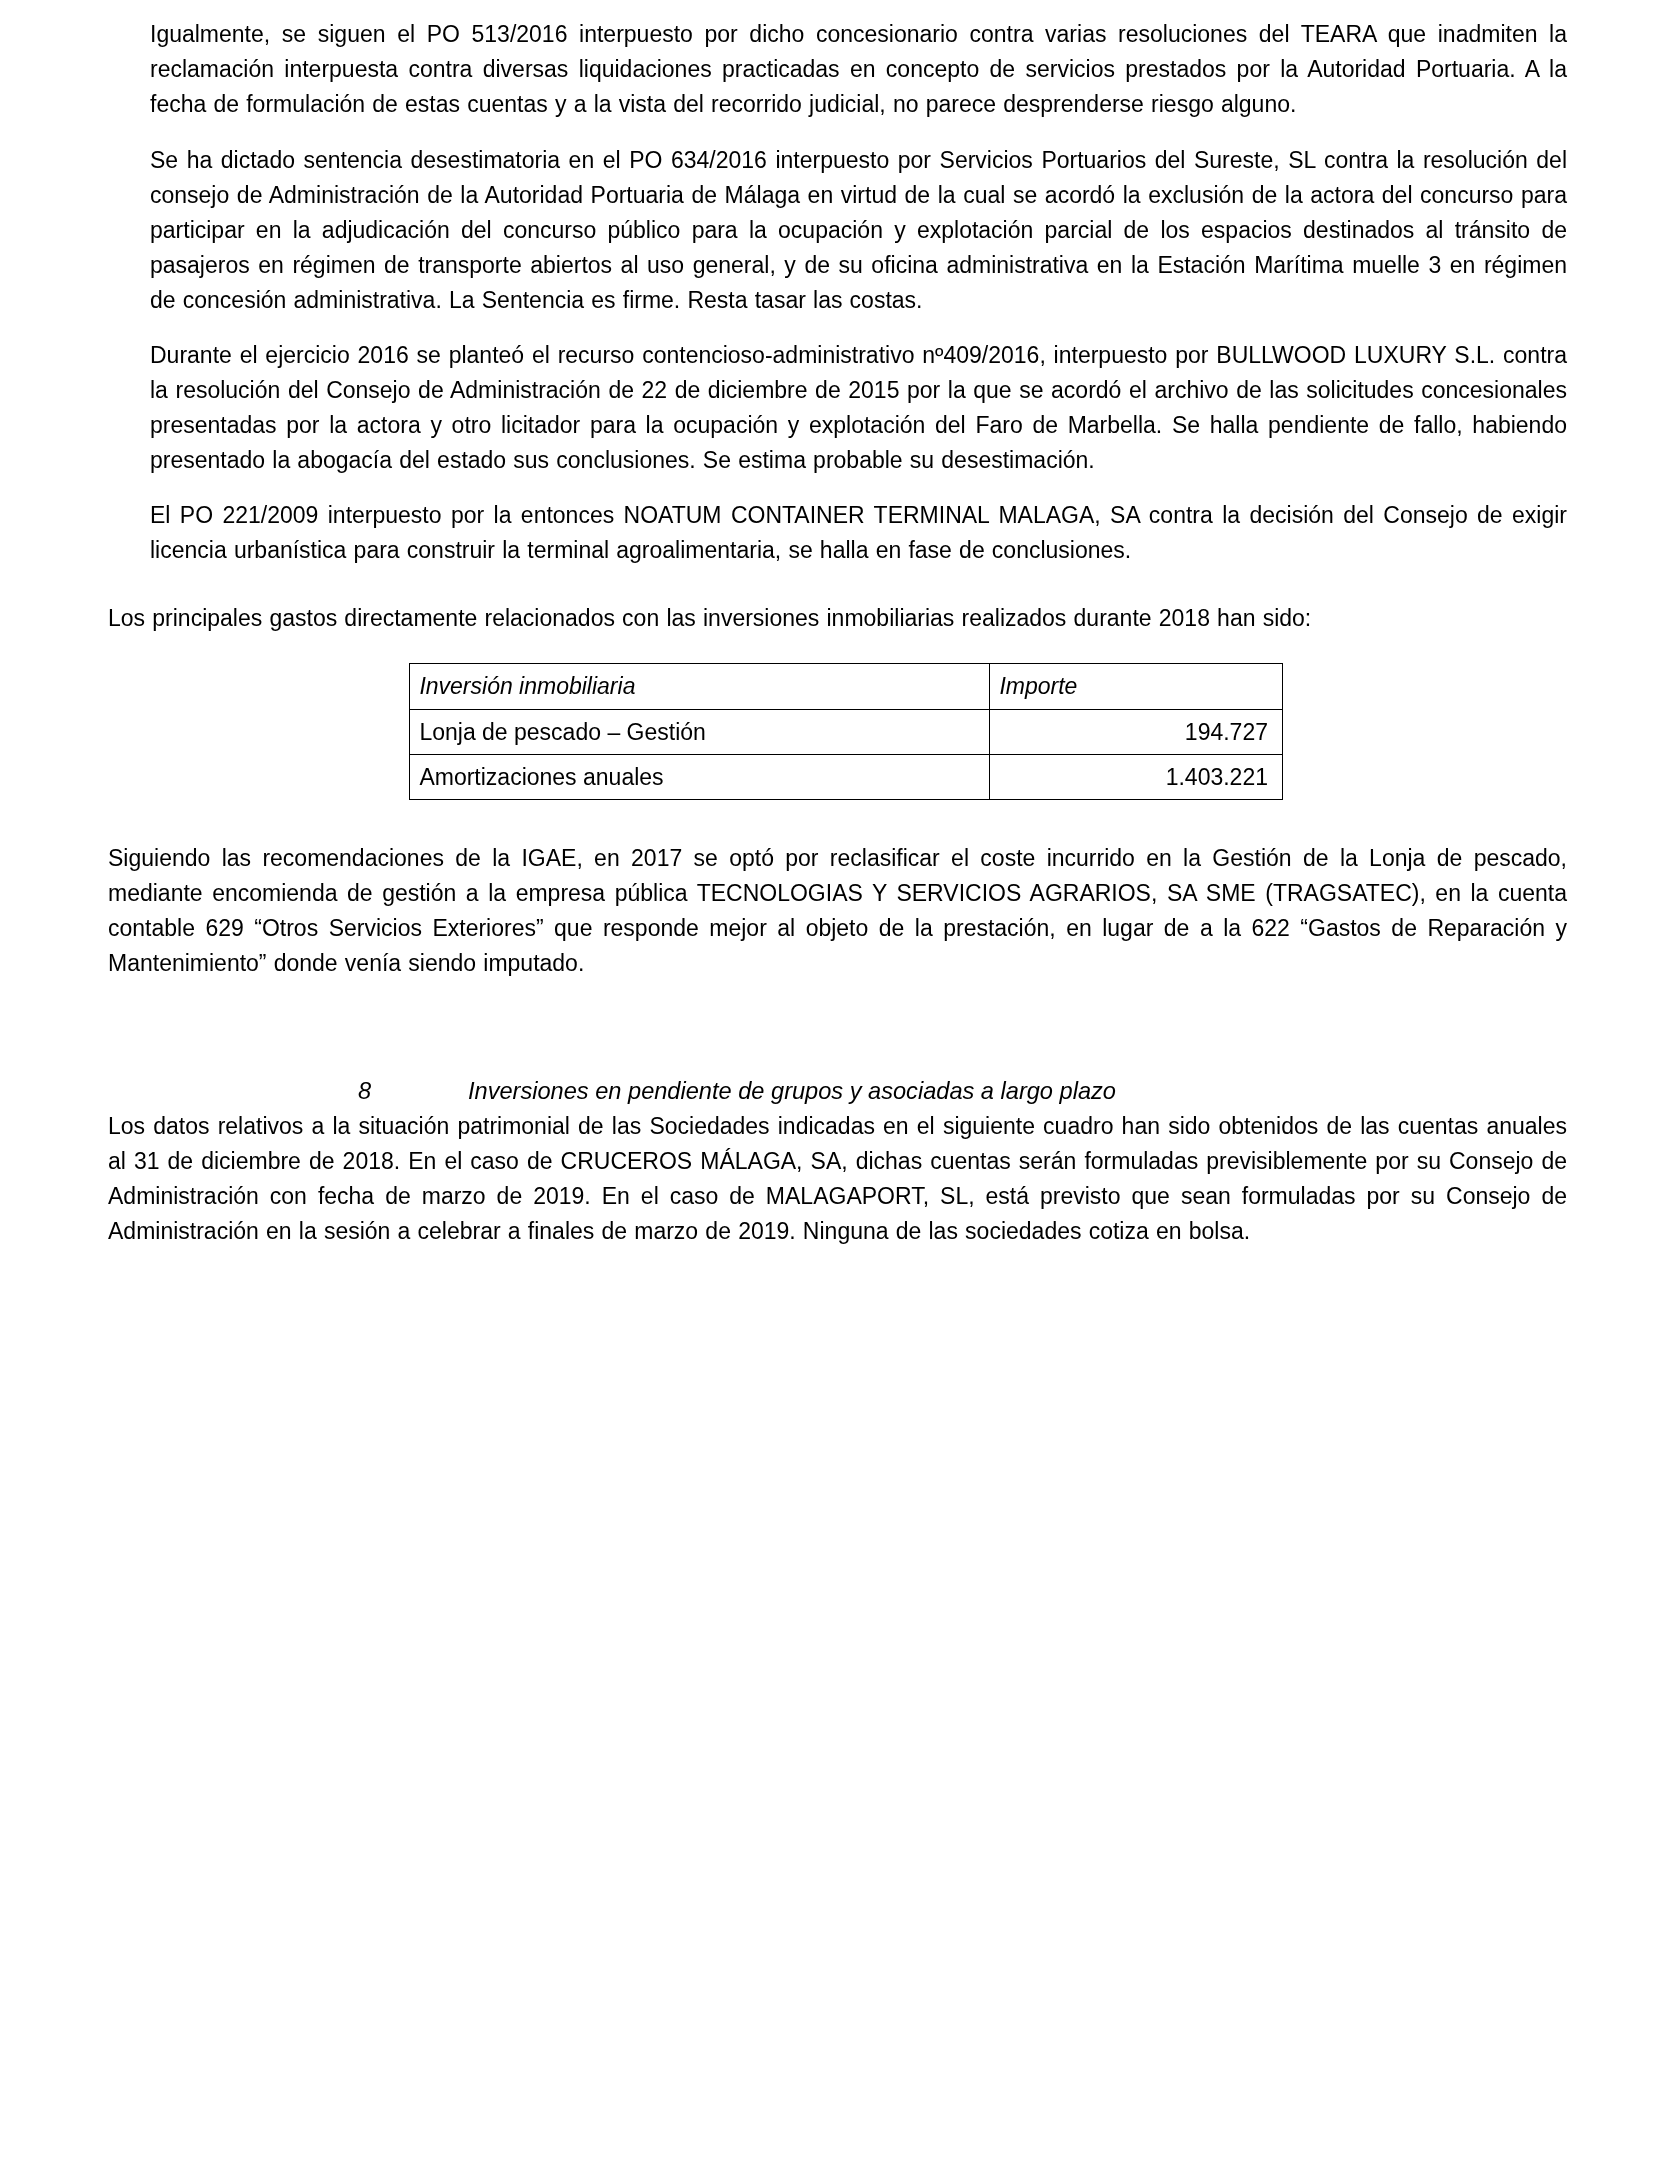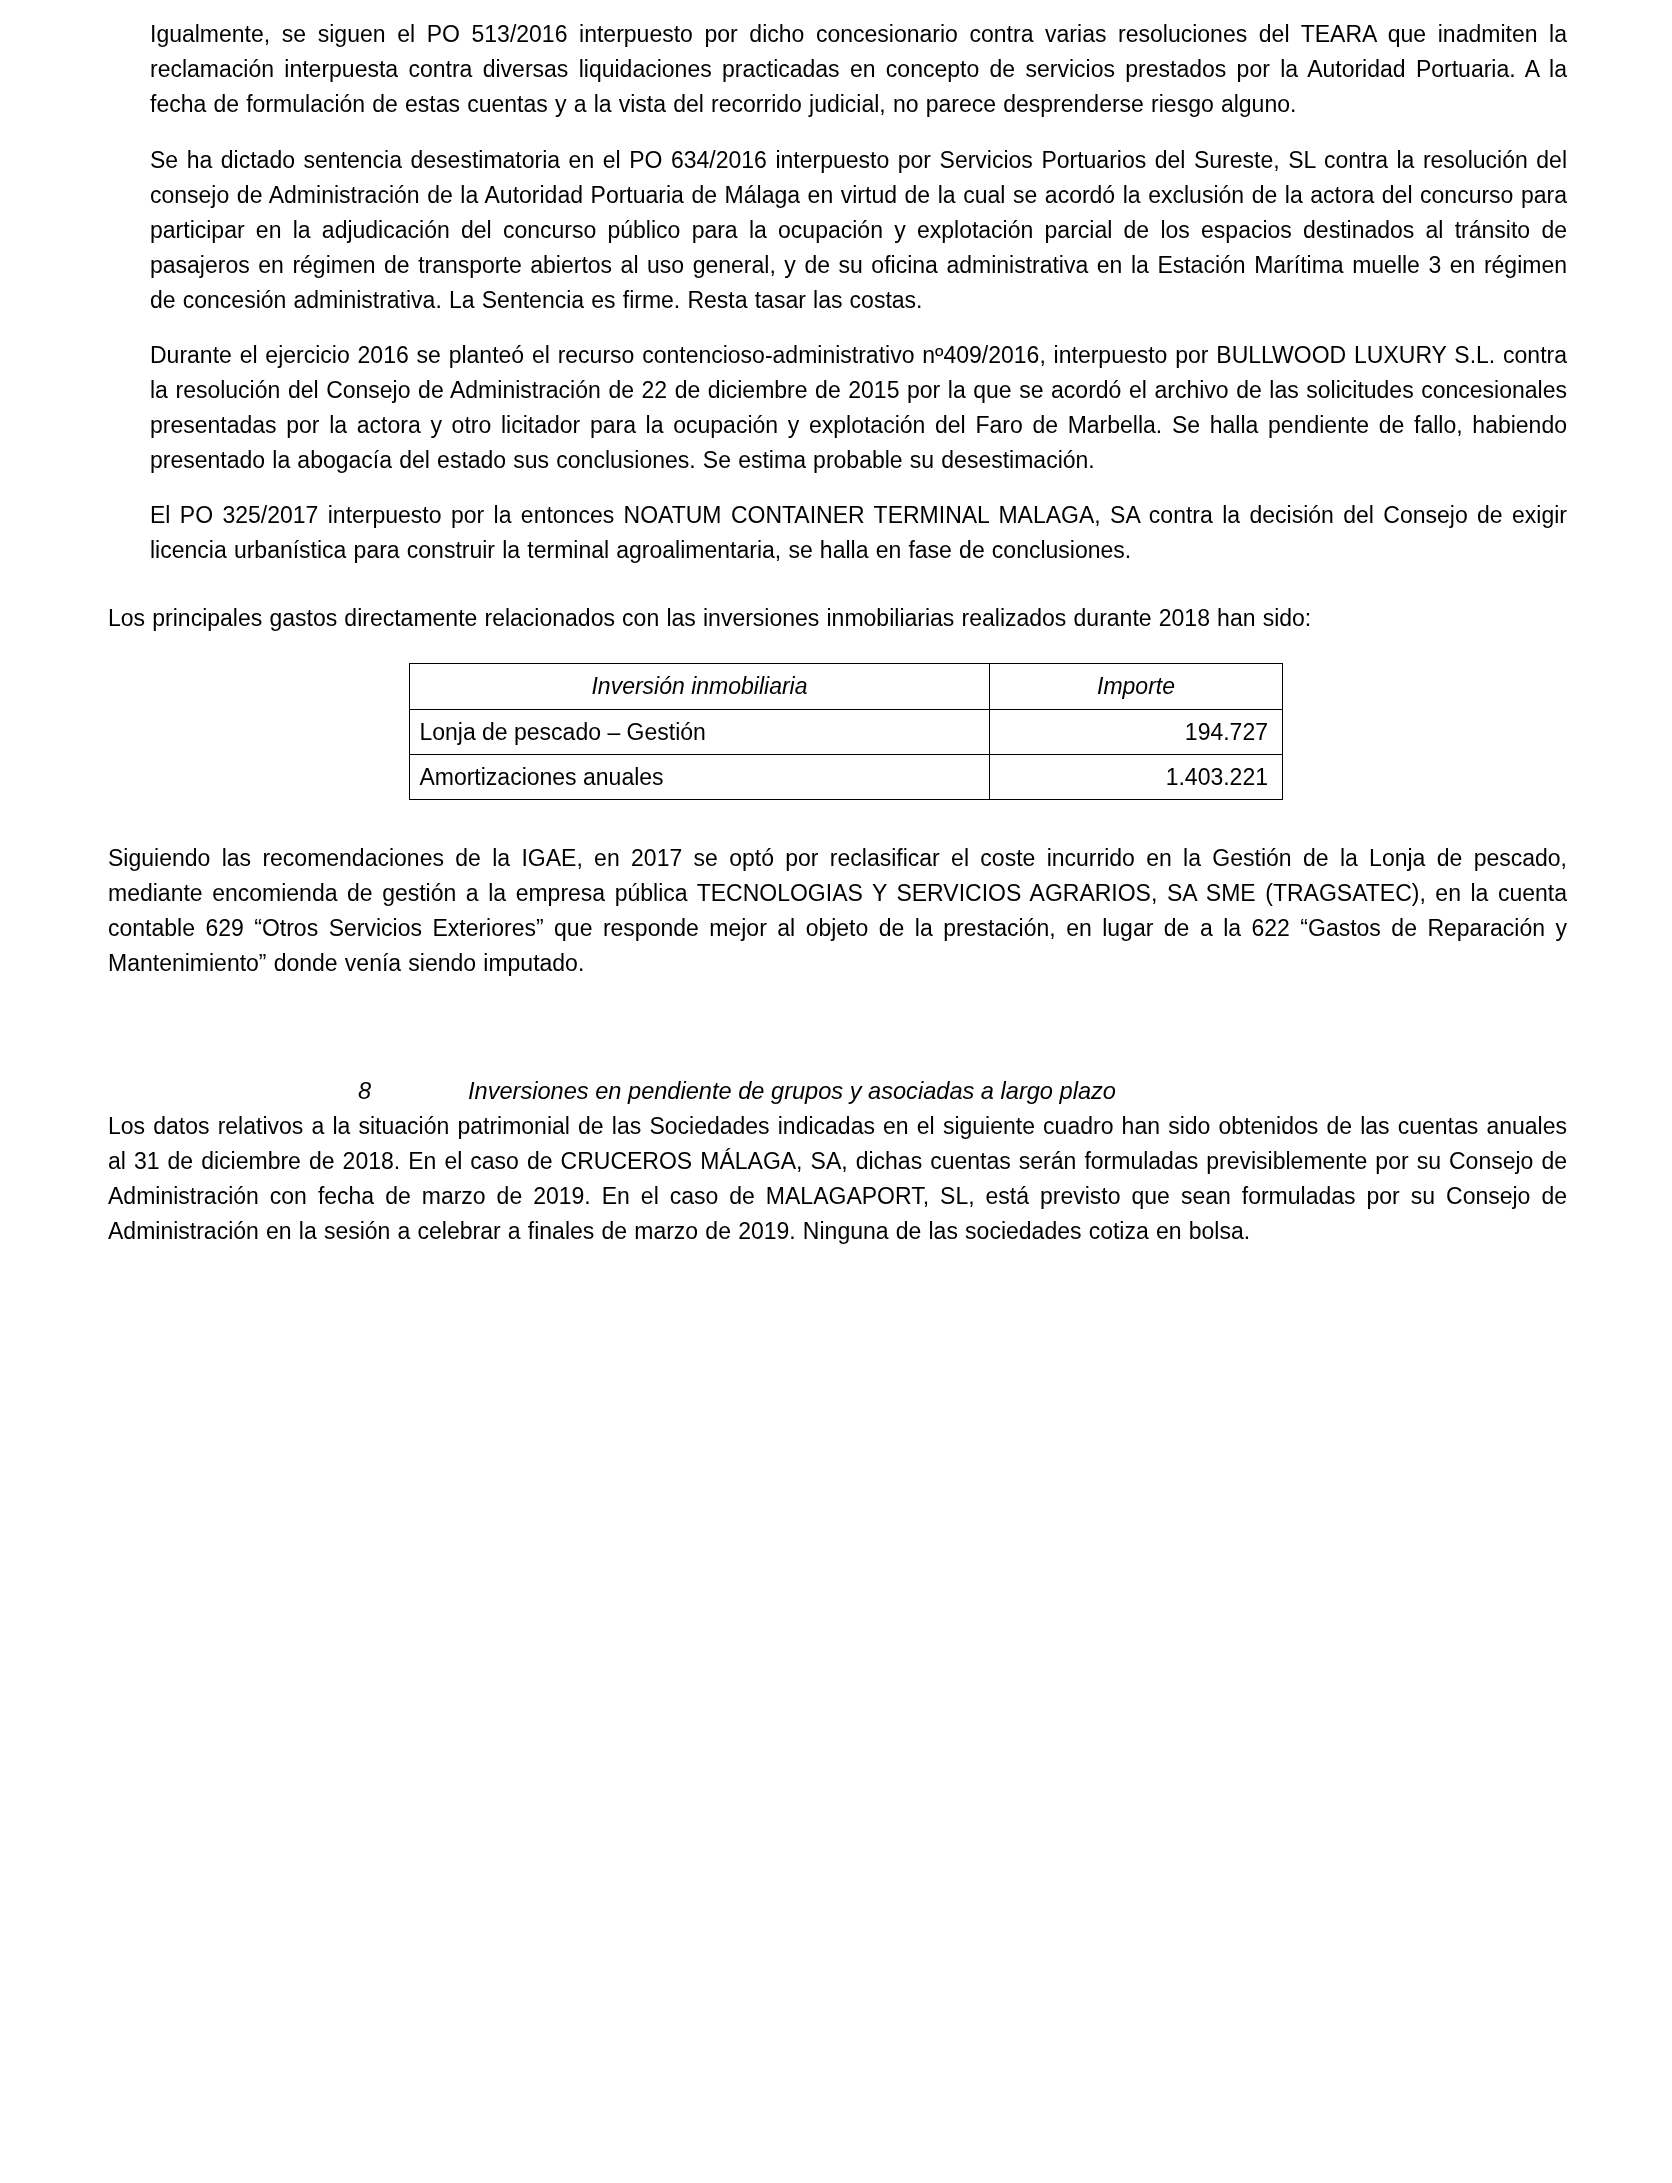--- a/index.html
+++ b/index.html
@@ -46,21 +46,21 @@
   .inv th, .inv td {
     border: 1.6px solid #000000;
     font-size: 23px;
     padding: 0 9.4px;
     height: 45px;
     background: #ffffff;
   }
   .inv th {
     font-style: italic;
     font-weight: normal;
-    text-align: center;
+    text-align: left;
     height: 46px;
   }
   .inv .col-label { width: 580px; }
   .inv .col-value { width: 293px; }
   .inv td.label { text-align: left; }
   .inv td.value { text-align: right; padding-right: 14px; }
   .inv td.total-label { text-align: right; padding-right: 6.3px; }
   .section-heading {
     display: flex;
     align-items: baseline;
@@ -79,21 +79,21 @@
 </style>
 </head>
 <body>
 
 <div class="page">
 
   <div class="indent-block">
     <p class="para">Igualmente, se siguen el PO 513/2016 interpuesto por dicho concesionario contra varias resoluciones del TEARA que inadmiten la reclamación interpuesta contra diversas liquidaciones practicadas en concepto de servicios prestados por la Autoridad Portuaria. A la fecha de formulación de estas cuentas y a la vista del recorrido judicial, no parece desprenderse riesgo alguno.</p>
     <p class="para">Se ha dictado sentencia desestimatoria en el PO 634/2016 interpuesto por Servicios Portuarios del Sureste, SL contra la resolución del consejo de Administración de la Autoridad Portuaria de Málaga en virtud de la cual  se acordó la exclusión de la actora del concurso para participar en la adjudicación del concurso público para la ocupación y explotación parcial de los espacios destinados al tránsito de pasajeros en régimen de transporte abiertos al uso general, y de su oficina administrativa en la Estación Marítima muelle 3 en régimen de concesión administrativa. La Sentencia es firme. Resta tasar las costas.</p>
     <p class="para">Durante el ejercicio 2016 se planteó el recurso contencioso-administrativo nº409/2016, interpuesto por BULLWOOD LUXURY S.L. contra la resolución del Consejo de Administración de 22 de diciembre de 2015 por la que se acordó el archivo de las solicitudes concesionales presentadas por la actora y otro licitador para la ocupación y explotación del Faro de Marbella. Se halla pendiente de fallo, habiendo presentado la abogacía del estado sus conclusiones. Se estima probable su desestimación.</p>
-    <p class="para">El PO 325/2017 interpuesto por la entonces NOATUM CONTAINER TERMINAL MALAGA, SA contra la decisión del Consejo de exigir licencia urbanística para construir la terminal agroalimentaria, se halla en fase de conclusiones.</p>
+    <p class="para">El PO 221/2009 interpuesto por la entonces NOATUM CONTAINER TERMINAL MALAGA, SA contra la decisión del Consejo de exigir licencia urbanística para construir la terminal agroalimentaria, se halla en fase de conclusiones.</p>
   </div>
 
   <p class="para full">Los principales gastos directamente relacionados con las inversiones inmobiliarias realizados durante 2018 han sido:</p>
 
   <table class="inv">
     <thead>
       <tr>
         <th class="col-label">Inversión inmobiliaria</th>
         <th class="col-value">Importe</th>
       </tr>

